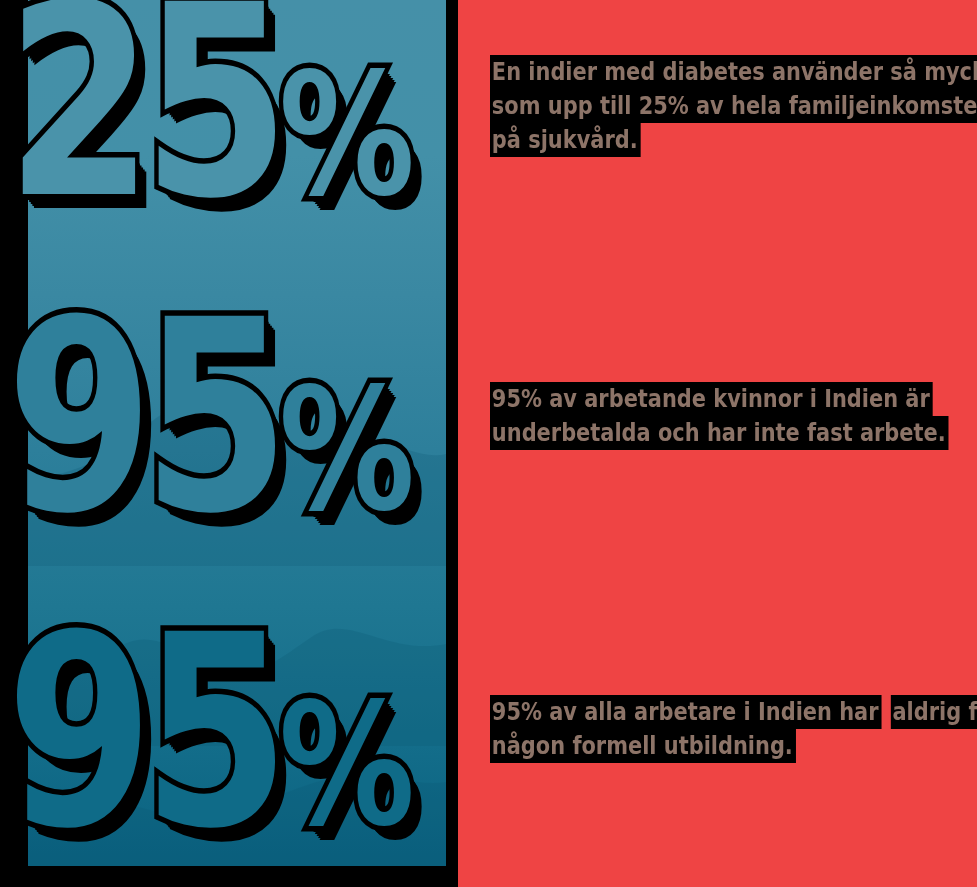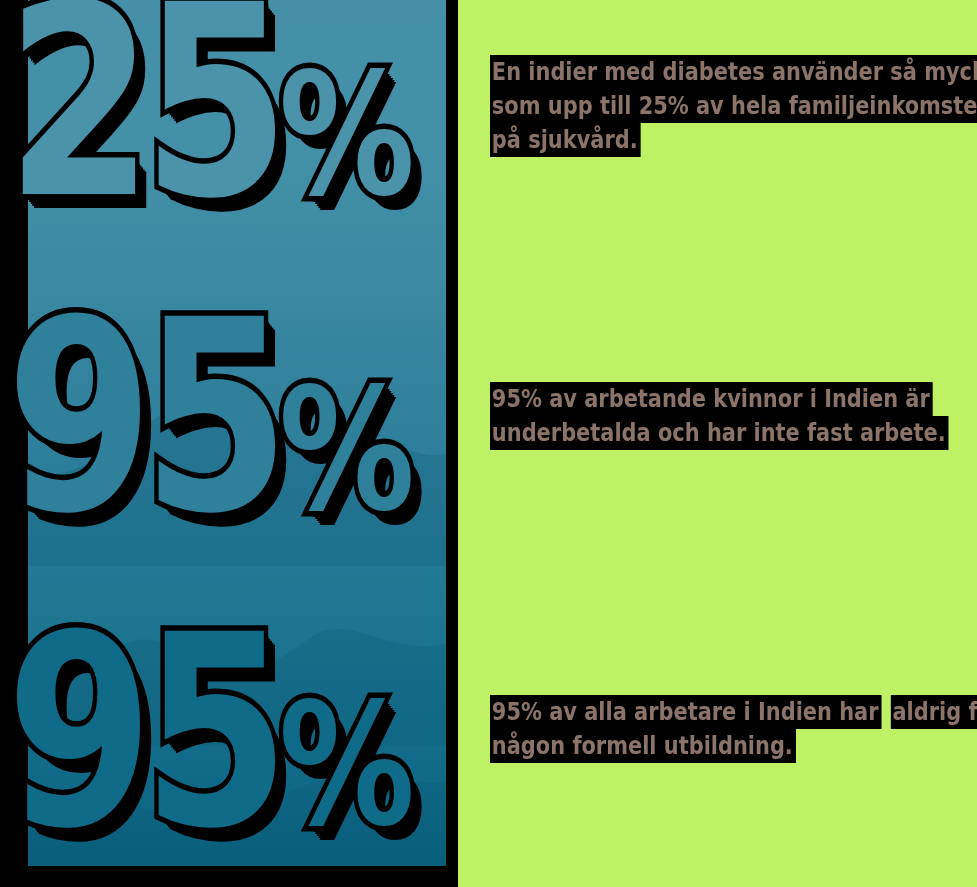--- a/index.html
+++ b/index.html
@@ -9,21 +9,21 @@
     background: #ffffff;
   }
   body {
     font-family: "Liberation Sans", sans-serif;
   }
   #stage {
     position: relative;
     width: 977px;
     height: 887px;
     overflow: hidden;
-    background: #bef264;
+    background: #ef4444;
   }
 
   
   #left-graphic {
     position: absolute;
     left: 0;
     top: 0;
     width: 458px;
     height: 887px;
     background: #000000;

